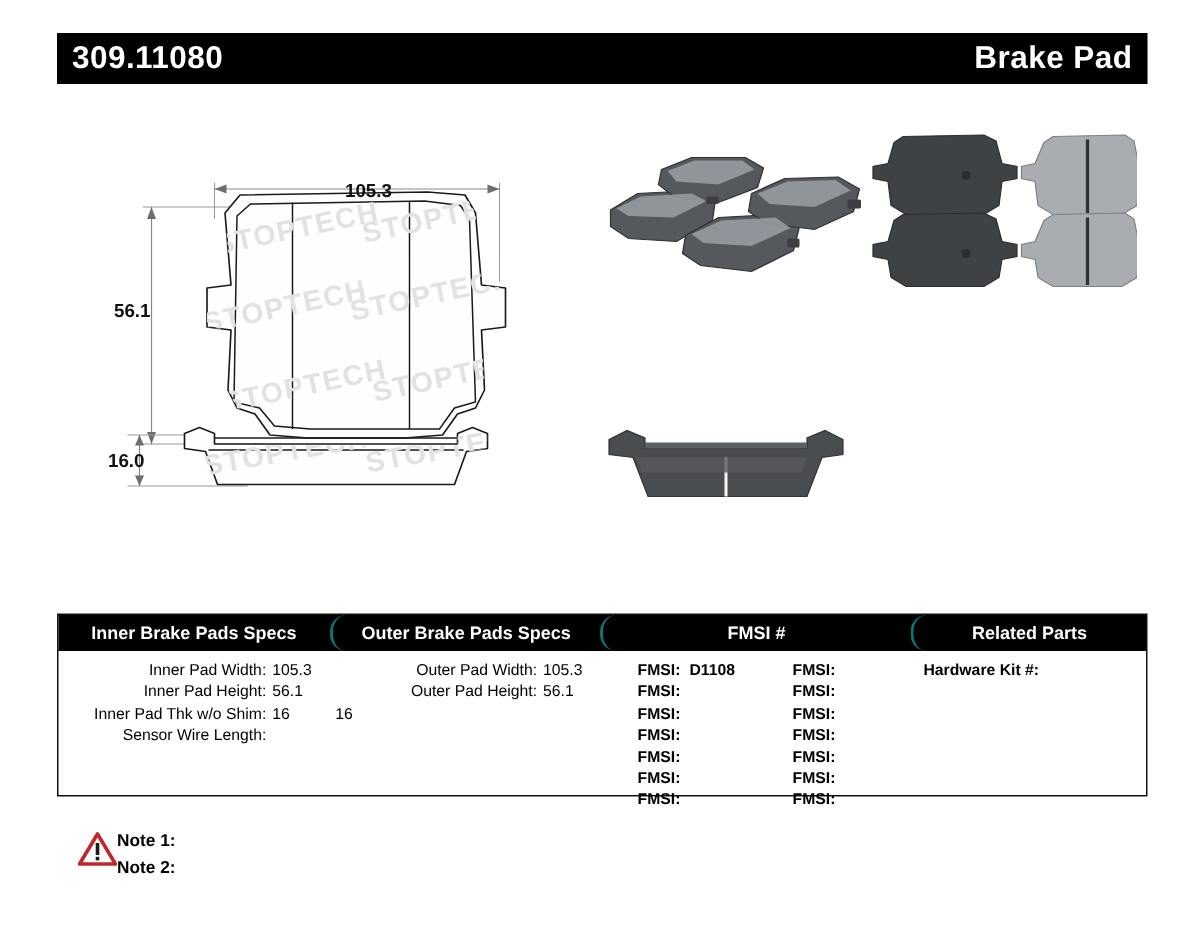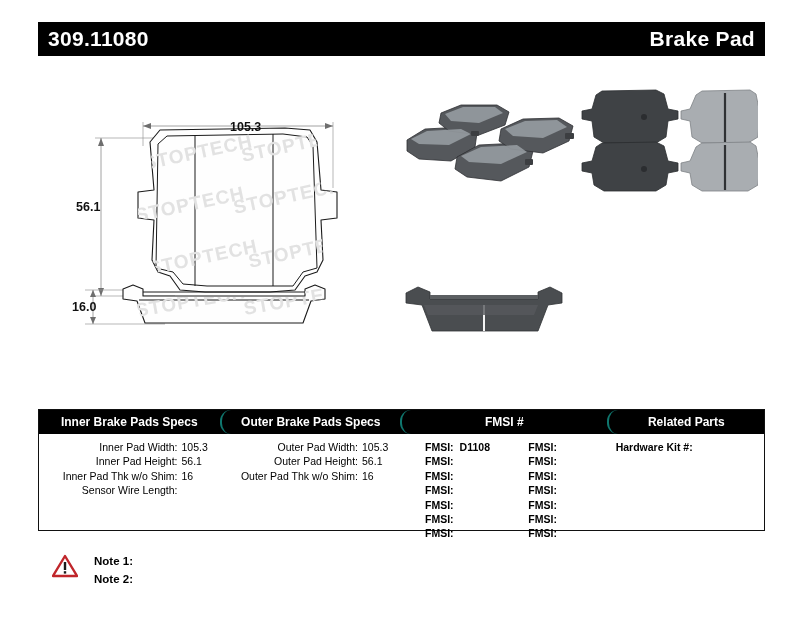--- a/index.html
+++ b/index.html
@@ -52,21 +52,21 @@
      white-space:nowrap;padding-left:9px;}
   .fmsi-line .lbl{flex:0 0 auto;margin-left:16px;}
   .fmsi-line .val{flex:0 0 auto;padding-left:6px;}
 
   .rp-line{font-size:10.5px;font-weight:bold;line-height:14.4px;padding-left:9px;
      white-space:nowrap;}
 
   
   .notes{position:absolute;left:52px;top:552px;display:flex;align-items:flex-start;}
   .warn-icon{width:26px;height:24px;flex:0 0 auto;margin-top:2px;}
-  .notes-text{margin-left:16px;}
+  .notes-text{}
   .note-line{font-size:11.5px;font-weight:bold;line-height:18px;white-space:nowrap;}
 </style>
 </head>
 <body>
 
 <div class="header-bar">
   <span class="part-no">309.11080</span>
   <span class="prod">Brake Pad</span>
 </div>
 
@@ -243,21 +243,20 @@
     <div class="tcell col2">
       <div class="spec-line">
         <span class="lbl">Outer Pad Width:</span>
         <span class="val">105.3</span>
       </div>
       <div class="spec-line">
         <span class="lbl">Outer Pad Height:</span>
         <span class="val">56.1</span>
       </div>
       <div class="spec-line">
-        <span class="lbl">Outer Pad Thk w/o Shim:</span>
         <span class="val">16</span>
       </div>
     </div>
 
     <div class="tcell col3">
       <div class="fmsi-wrap">
         <div class="fmsi-col">
           <div class="fmsi-line">
             <span class="lbl">FMSI:</span>
             <span class="val">D1108</span>

